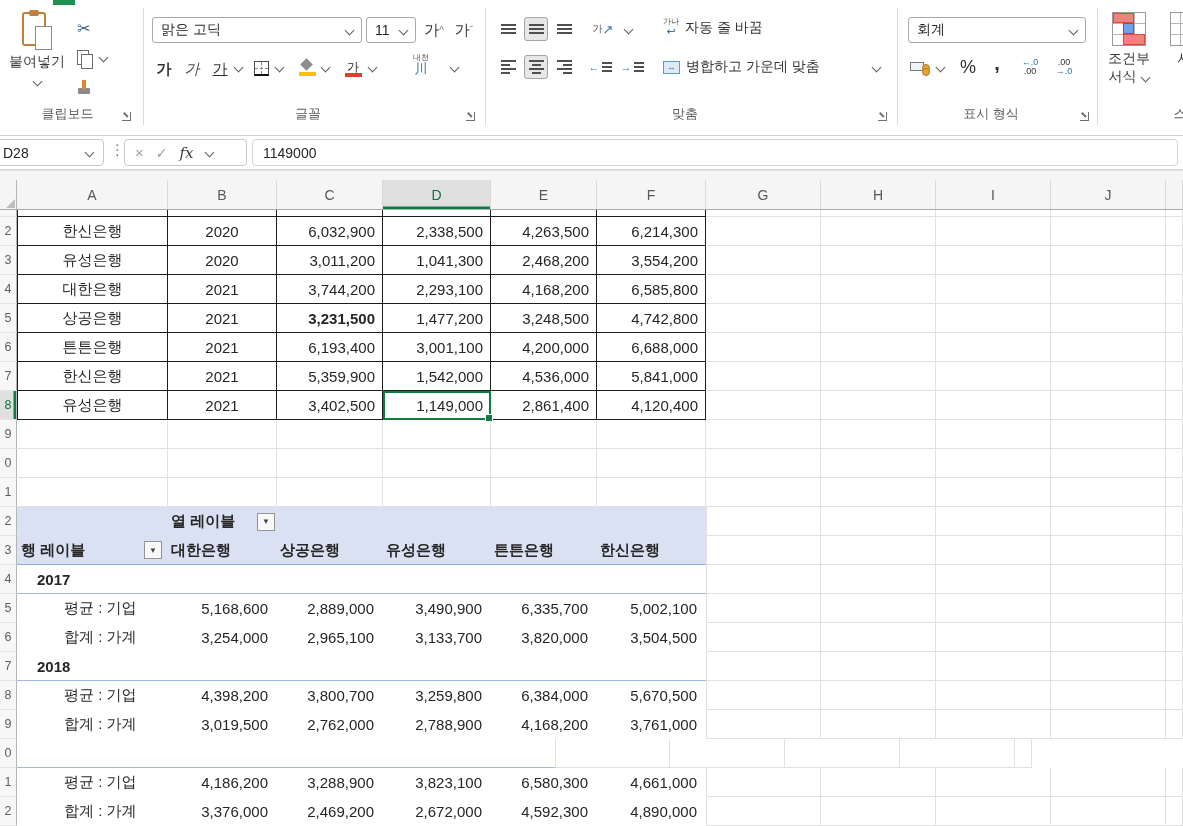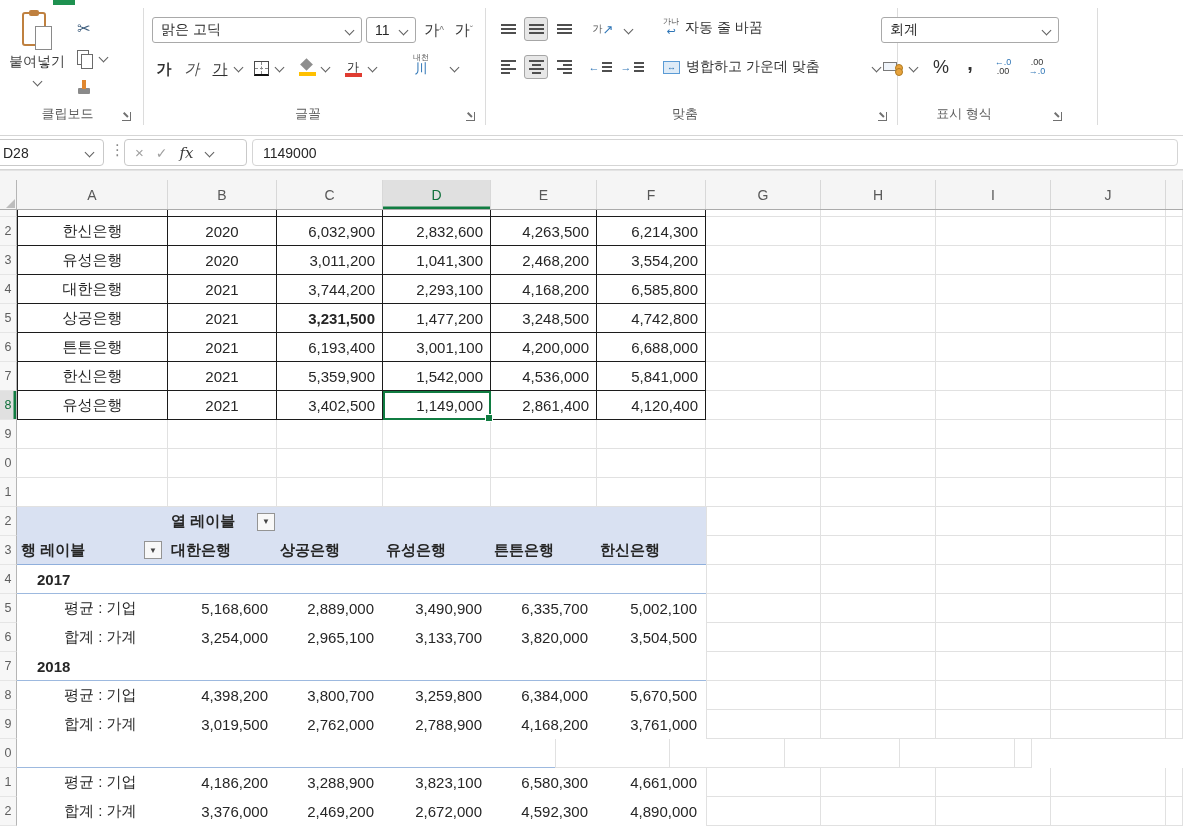--- a/index.html
+++ b/index.html
@@ -312,21 +312,21 @@
           <span>↔</span>
         </span>
       <span class="ribtext">병합하고 가운데 맞춤</span>
     </div>
     <s class="chev" style="left:388px;top:58px"></s>
     <div class="glabel" style="left:0;width:400px">맞춤</div>
     <span class="dlg" style="left:393px"></span>
   </div>
   <i class="vsep" style="left:897px"></i>
 
-  <div class="rgroup" style="left:870px;width:200px">
+  <div class="rgroup" style="left:897px;width:200px">
     <div class="combo" style="left:11px;top:11px;width:178px;height:26px">
       <span>회계</span>
         <i class="cchev"></i>
     </div>
     <div class="sbtn" style="left:9px;top:50px;width:28px">
       <span class="acctic">
           <i class="note"></i>
           <i class="coin coin2"></i>
           <i class="coin"></i>
         </span>
@@ -344,20 +344,37 @@
     </div>
     <div class="decstack" style="left:152px;top:52px">
       <span>.00</span><br>
       <span class="arr">→.0</span>
     </div>
     <div class="glabel" style="left:0;width:188px">표시 형식</div>
     <span class="dlg" style="left:183px"></span>
   </div>
   <i class="vsep" style="left:1097px"></i>
 
+  <div class="rgroup" style="left:1097px;width:86px">
+    <div style="position:absolute;left:11px;top:6px;text-align:center">
+      <span class="cfic" style="display:inline-block">
+        <i class="c1"></i><i class="c2"></i><i class="c3"></i>
+      </span>
+      <div class="stylbl">
+        <span>조건부</span><br>
+        <span>서식</span>
+        <s class="chev" style="position:static;display:inline-block;margin-left:2px"></s>
+      </div>
+    </div>
+    <div style="position:absolute;left:73px;top:6px;text-align:left">
+      <span class="ftic" style="position:static;display:inline-block"></span>
+      <div class="stylbl">서</div>
+    </div>
+    <div class="glabel" style="left:68px;width:30px">스</div>
+  </div>
 </div>
 
 <div class="fbar">
   <div class="namebox">
     <span>D28</span>
     <i class="cchev" style="margin-left:auto;margin-right:10px;width:7px;height:7px;border-right:1.3px solid #5F5F5F;border-bottom:1.3px solid #5F5F5F;transform:rotate(45deg)"></i>
   </div>
   <span class="dots">⋮</span>
   <div class="fxbox">
     <span class="x">×</span>
@@ -399,21 +416,21 @@
         <div class="c gcell" style="width: 115px; flex: 0 0 115px;"></div>
         <div class="c gcell" style="width: 115px; flex: 0 0 115px;"></div>
         <div class="c gcell" style="width: 115px; flex: 0 0 115px;"></div>
         <div class="c gcell" style="width: 17px; flex: 0 0 17px;"></div>
       </div>
       <div class="grow">
         <div class="rowh">2</div>
         <div class="c tcell tfirst ctr" style="width: 151px; flex: 0 0 151px;">한신은행</div>
         <div class="c tcell ctr" style="width: 109px; flex: 0 0 109px;">2020</div>
         <div class="c tcell num" style="width: 106px; flex: 0 0 106px;">6,032,900</div>
-        <div class="c tcell num" style="width: 108px; flex: 0 0 108px;">2,832,600</div>
+        <div class="c tcell num" style="width: 108px; flex: 0 0 108px;">2,338,500</div>
         <div class="c tcell num" style="width: 106px; flex: 0 0 106px;">4,263,500</div>
         <div class="c tcell num" style="width: 109px; flex: 0 0 109px;">6,214,300</div>
         <div class="c gcell" style="width: 115px; flex: 0 0 115px;"></div>
         <div class="c gcell" style="width: 115px; flex: 0 0 115px;"></div>
         <div class="c gcell" style="width: 115px; flex: 0 0 115px;"></div>
         <div class="c gcell" style="width: 115px; flex: 0 0 115px;"></div>
         <div class="c gcell" style="width: 17px; flex: 0 0 17px;"></div>
       </div>
       <div class="grow">
         <div class="rowh">3</div>

